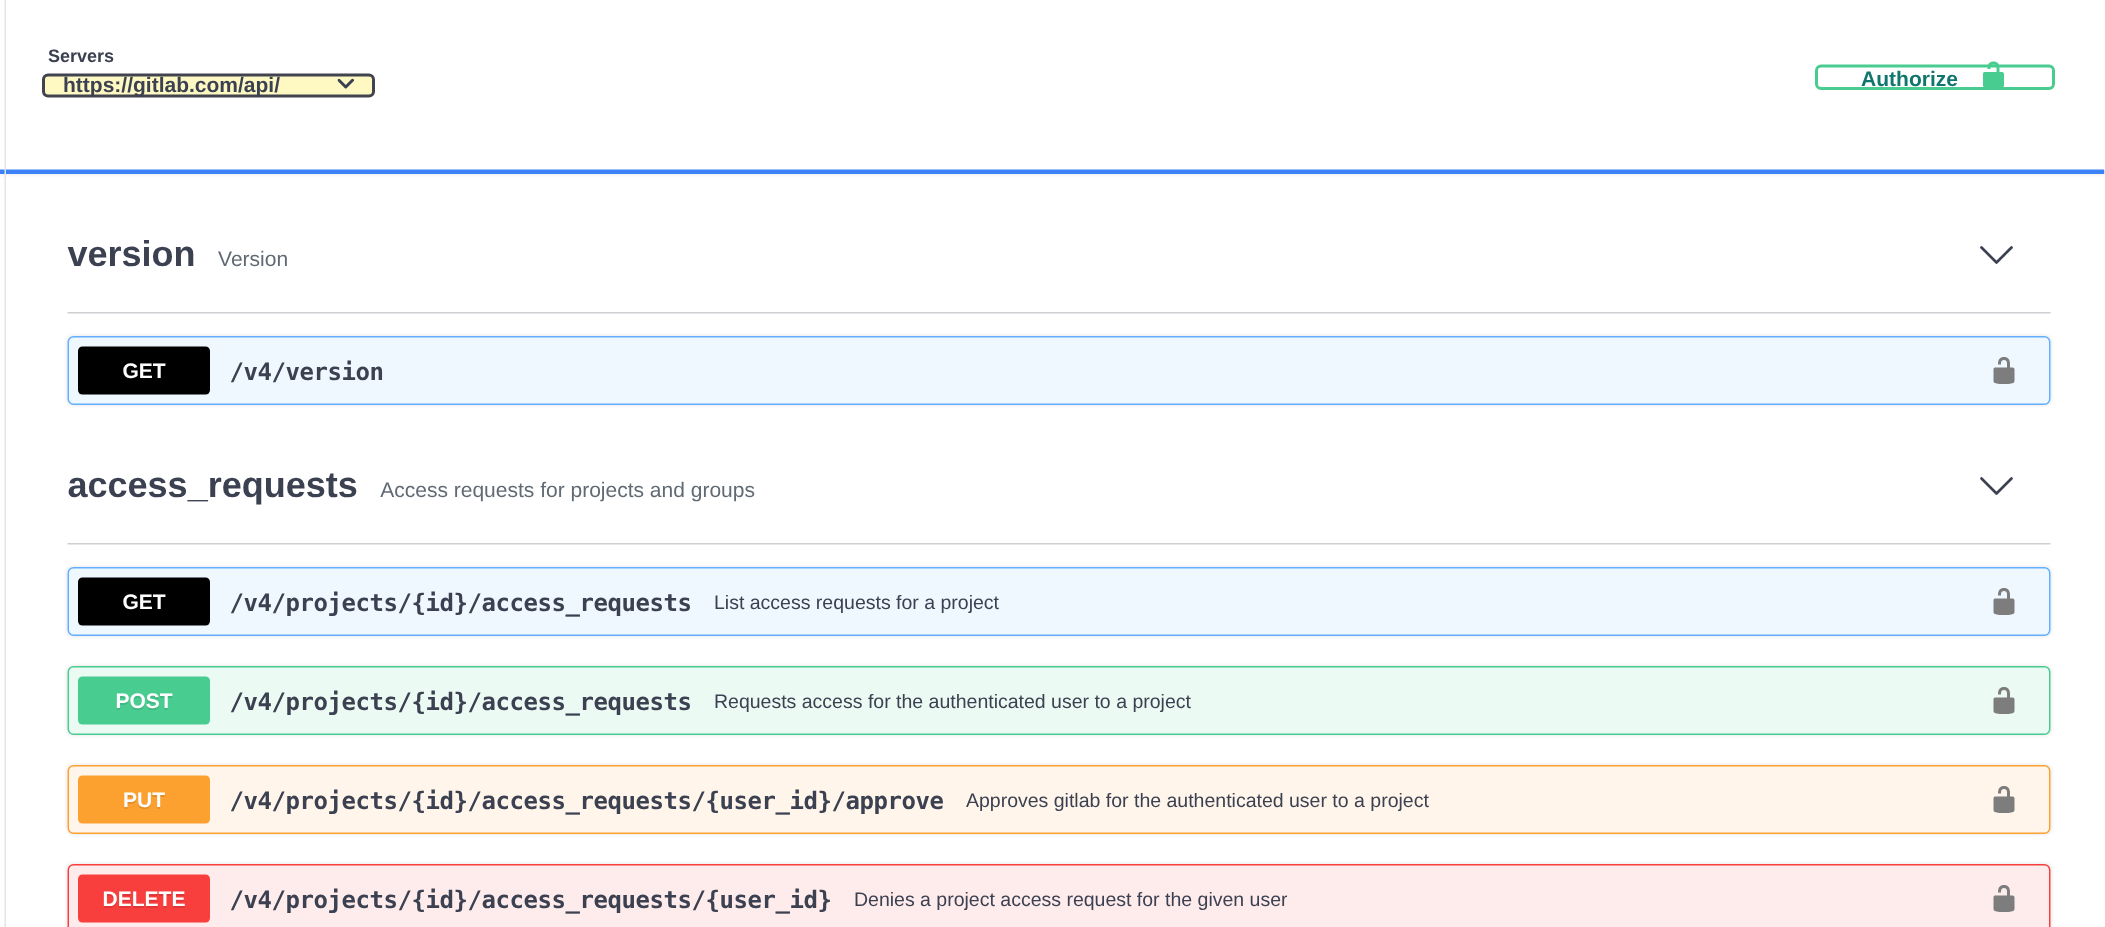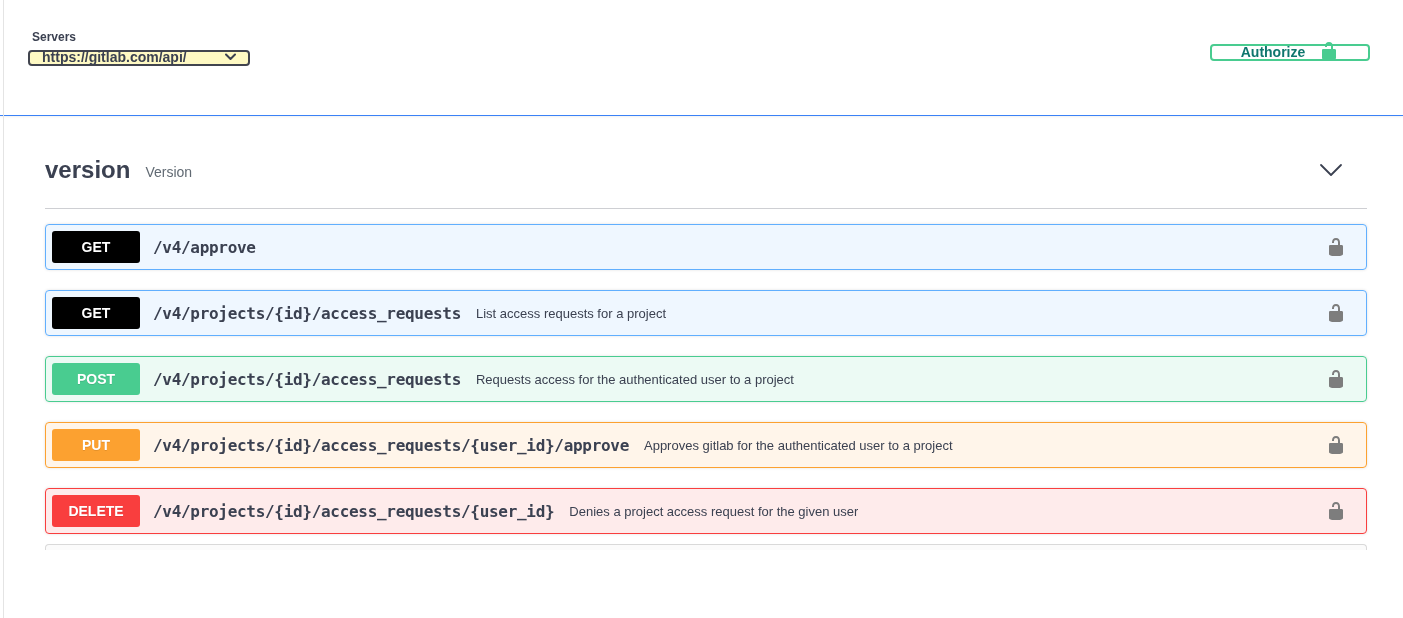--- a/index.html
+++ b/index.html
@@ -8,21 +8,21 @@
 
   .left-edge-line {
     position: absolute; left: 3px; top: 0; bottom: 0; width: 1px;
     background: #e4e4e4;
   }
 
   
   .scheme-container {
     padding: 28px 33px 20px 28px;
     display: flex; justify-content: space-between; align-items: flex-start;
-    border-bottom: 1px solid #3b82f6;
+    border-bottom: 3px solid #3b82f6;
     box-shadow: 0 1px 2px 0 rgba(0,0,0,0.06);
     height: 116px;
   }
   .servers-label {
     font-size: 12px; font-weight: 700; color: #3b4151; margin: 2px 0 4px 4px;
   }
   .server-select {
     display: inline-flex; align-items: center; gap: 14px;
     background: #fef9c3;
     border: 2px solid #41444e; border-radius: 4px;
@@ -136,28 +136,37 @@
     <span class="section-subtitle">Version</span>
     <span class="section-arrow">
       <svg width="24" height="18" viewBox="0 0 24 18">
           <polyline points="2,4 12,14 22,4" fill="none" stroke="#3b4151" stroke-width="1.8" stroke-linecap="round" stroke-linejoin="round"></polyline>
         </svg>
     </span>
   </div>
 
   <div class="opblock opblock-get">
     <span class="method-badge badge-get">GET</span>
-    <span class="op-path">/v4/approve</span>
-    <span class="op-lock">
-      <svg width="20" height="20" viewBox="0 0 20 20" fill="#7d7d7d">
-          <path d="M15.8 8H14V5.6C14 2.703 12.665 1 10 1 7.334 1 6 2.703 6 5.6V6h2v-.801C8 3.754 8.797 3 10 3c1.203 0 2 .754 2 2.199V8H4c-.553 0-1 .646-1 1.199V17c0 .549.428 1.139.951 1.307l1.197.387C5.672 18.861 6.55 19 7.1 19h5.8c.549 0 1.428-.139 1.951-.307l1.196-.387c.524-.167.953-.757.953-1.306V9.199C17 8.646 16.352 8 15.8 8z"></path>
-        </svg>
-    </span>
-  </div>
-
+    <span class="op-path">/v4/version</span>
+    <span class="op-lock">
+      <svg width="20" height="20" viewBox="0 0 20 20" fill="#7d7d7d">
+          <path d="M15.8 8H14V5.6C14 2.703 12.665 1 10 1 7.334 1 6 2.703 6 5.6V6h2v-.801C8 3.754 8.797 3 10 3c1.203 0 2 .754 2 2.199V8H4c-.553 0-1 .646-1 1.199V17c0 .549.428 1.139.951 1.307l1.197.387C5.672 18.861 6.55 19 7.1 19h5.8c.549 0 1.428-.139 1.951-.307l1.196-.387c.524-.167.953-.757.953-1.306V9.199C17 8.646 16.352 8 15.8 8z"></path>
+        </svg>
+    </span>
+  </div>
+
+  <div class="section-header">
+    <span class="section-title">access_requests</span>
+    <span class="section-subtitle">Access requests for projects and groups</span>
+    <span class="section-arrow">
+      <svg width="24" height="18" viewBox="0 0 24 18">
+          <polyline points="2,4 12,14 22,4" fill="none" stroke="#3b4151" stroke-width="1.8" stroke-linecap="round" stroke-linejoin="round"></polyline>
+        </svg>
+    </span>
+  </div>
 
   <div class="opblock opblock-get">
     <span class="method-badge badge-get">GET</span>
     <span class="op-path">/v4/projects/{id}/access_requests</span>
     <span class="op-desc">List access requests for a project</span>
     <span class="op-lock">
       <svg width="20" height="20" viewBox="0 0 20 20" fill="#7d7d7d">
           <path d="M15.8 8H14V5.6C14 2.703 12.665 1 10 1 7.334 1 6 2.703 6 5.6V6h2v-.801C8 3.754 8.797 3 10 3c1.203 0 2 .754 2 2.199V8H4c-.553 0-1 .646-1 1.199V17c0 .549.428 1.139.951 1.307l1.197.387C5.672 18.861 6.55 19 7.1 19h5.8c.549 0 1.428-.139 1.951-.307l1.196-.387c.524-.167.953-.757.953-1.306V9.199C17 8.646 16.352 8 15.8 8z"></path>
         </svg>
     </span>

